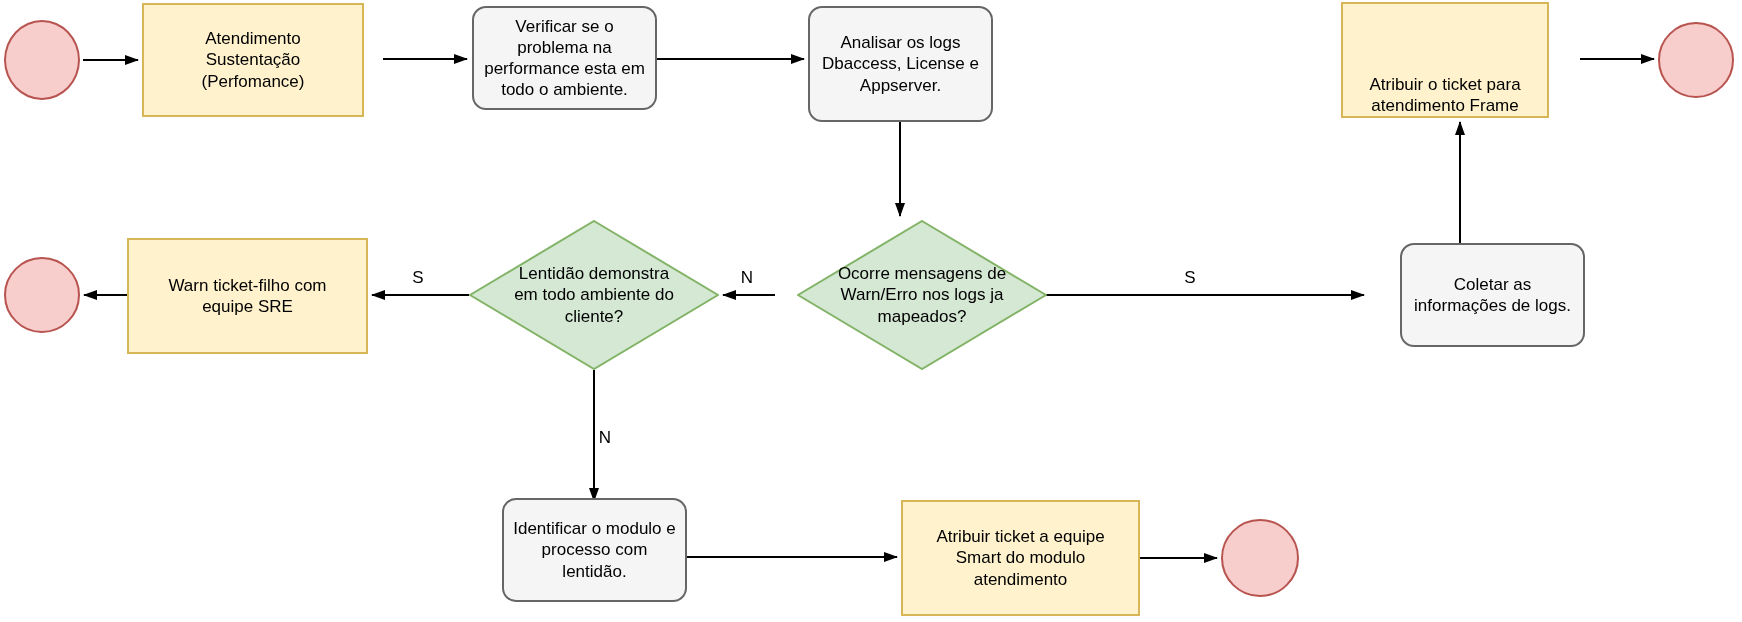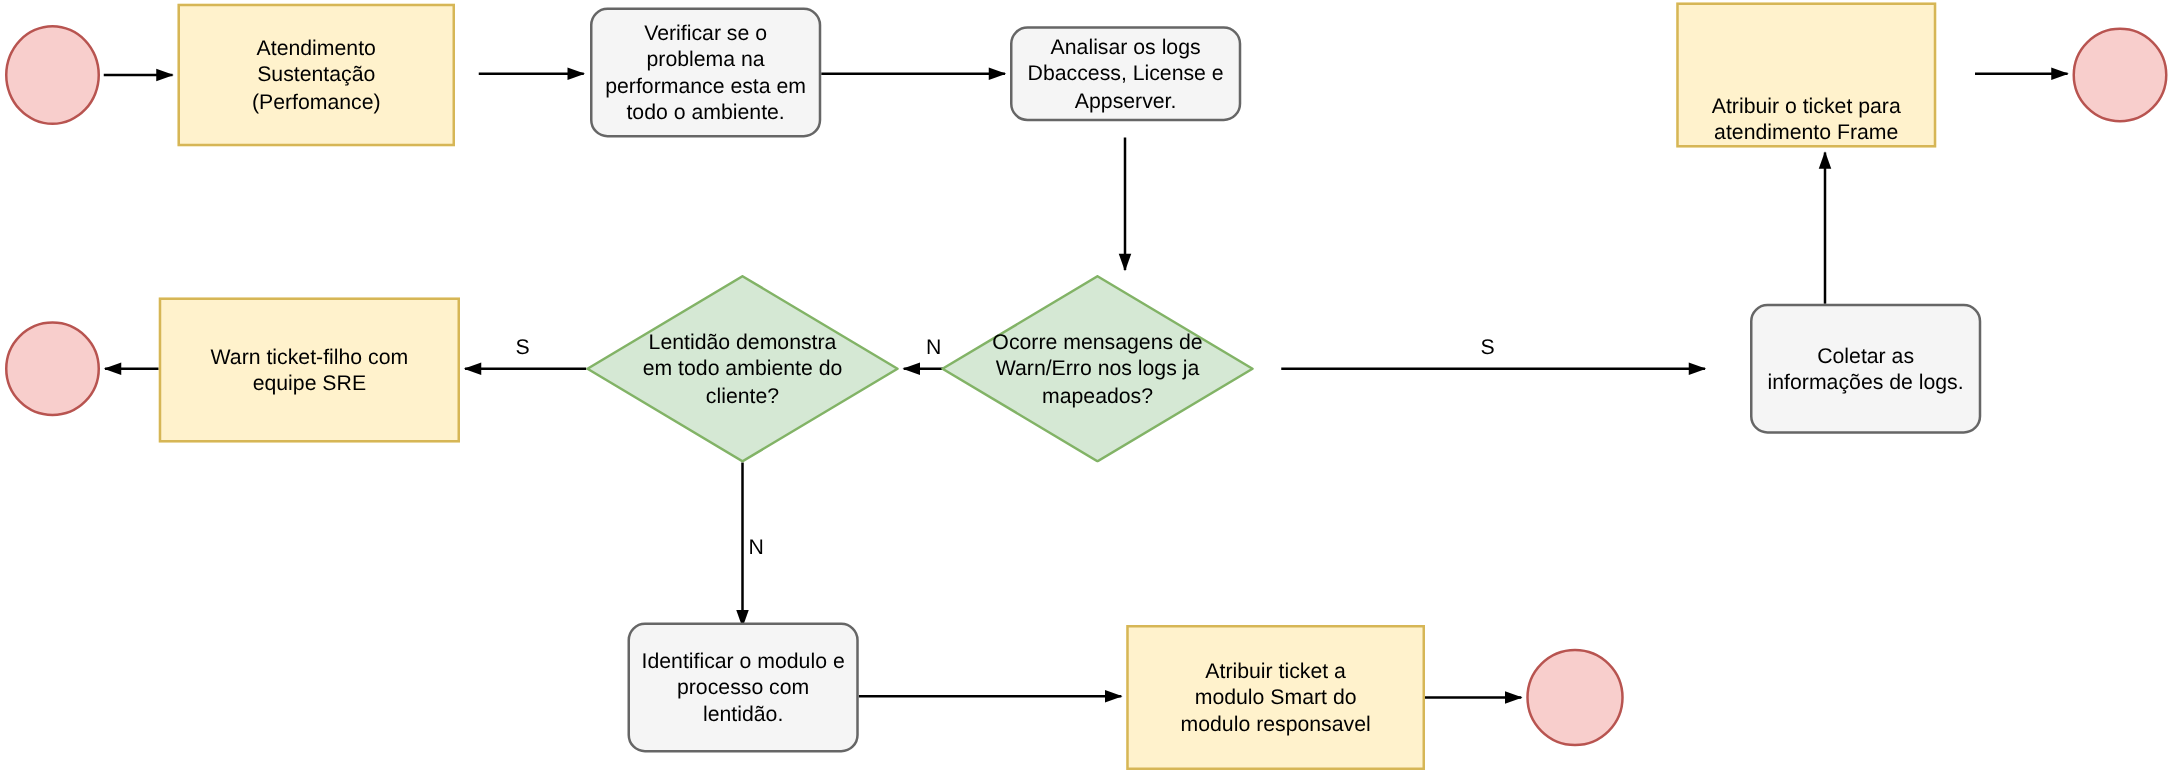--- a/index.html
+++ b/index.html
@@ -86,46 +86,46 @@
   <div class="node terminal" style="left:1658px;top:22px;width:76px;height:76px;"></div>
   <div class="node terminal" style="left:4px;top:257px;width:76px;height:76px;"></div>
   <div class="node terminal" style="left:1221px;top:519px;width:78px;height:78px;"></div>
 
   <div class="node task" style="left:142px;top:3px;width:222px;height:114px;">
     <div class="label" style="max-width:150px;">Atendimento Sustentação (Perfomance)</div>
   </div>
   <div class="node process" style="left:472px;top:6px;width:185px;height:104px;">
     <div class="label" style="max-width:162px;">Verificar se o problema na performance esta em todo o ambiente.</div>
   </div>
-  <div class="node process" style="left:808px;top:6px;width:185px;height:76px;margin-top:15px;">
+  <div class="node process" style="left:808px;top:6px;width:185px;height:116px;">
     <div class="label" style="max-width:165px;">Analisar os logs Dbaccess, License e Appserver.</div>
   </div>
   <div class="node task" style="left:1341px;top:2px;width:208px;height:116px;align-items:flex-end;">
     <div class="label" style="max-width:180px;">Atribuir o ticket para atendimento Frame</div>
   </div>
 
   <div class="node task" style="left:127px;top:238px;width:241px;height:116px;">
     <div class="label" style="max-width:180px;">Warn ticket-filho com equipe SRE</div>
   </div>
   <div class="node diamond" style="left:469px;top:220px;width:250px;height:150px;">
     <svg class="shape" viewBox="0 0 250 150" preserveAspectRatio="none">
       <polygon points="125,1 249,75 125,149 1,75"></polygon>
     </svg>
     <div class="label" style="max-width:170px;">Lentidão demonstra em todo ambiente do cliente?</div>
   </div>
-  <div class="node diamond" style="left:753px;top:220px;width:250px;height:150px;justify-content:center;">
+  <div class="node diamond" style="left:797px;top:220px;width:250px;height:150px;justify-content:center;">
     <svg class="shape" viewBox="0 0 250 150" preserveAspectRatio="none">
       <polygon points="125,1 249,75 125,149 1,75"></polygon>
     </svg>
     <div class="label" style="max-width:178px;">Ocorre mensagens de Warn/Erro nos logs ja mapeados?</div>
   </div>
   <div class="node process" style="left:1400px;top:243px;width:185px;height:104px;">
     <div class="label" style="max-width:168px;">Coletar as informações de logs.</div>
   </div>
 
   <div class="node process" style="left:502px;top:498px;width:185px;height:104px;">
     <div class="label" style="max-width:166px;">Identificar o modulo e processo com lentidão.</div>
   </div>
   <div class="node task" style="left:901px;top:500px;width:239px;height:116px;">
-    <div class="label" style="max-width:170px;">Atribuir ticket a modulo Smart do modulo responsavel</div>
+    <div class="label" style="max-width:170px;">Atribuir ticket a equipe Smart do modulo atendimento</div>
   </div>
 
 </div>
 
 </body></html>

